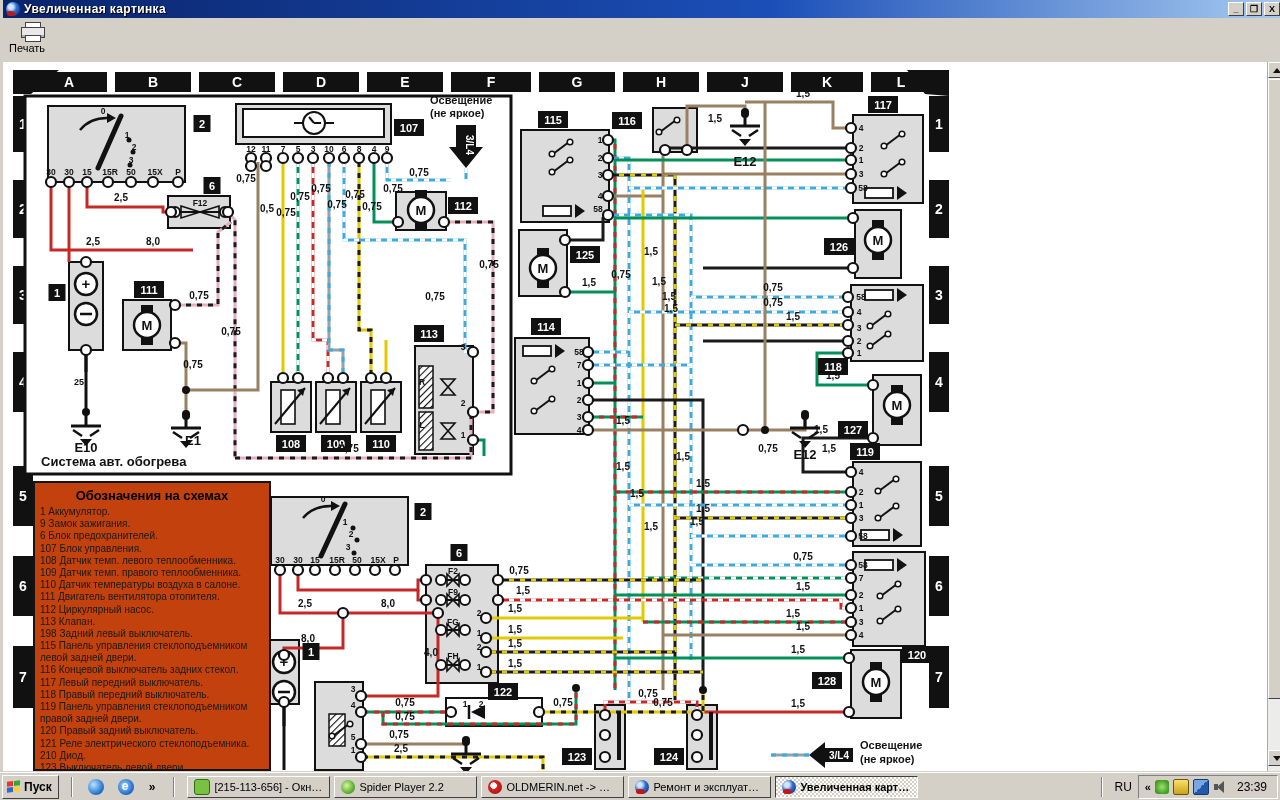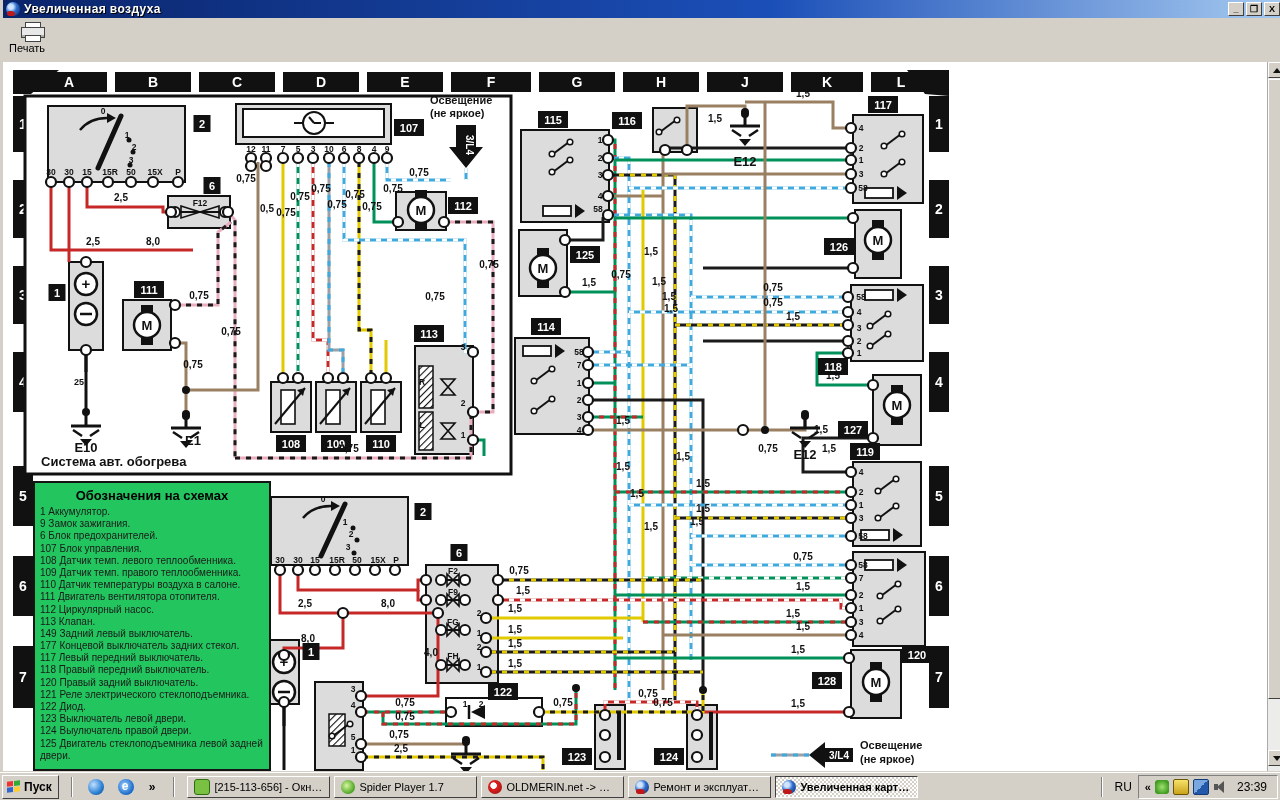--- a/index.html
+++ b/index.html
@@ -74,32 +74,32 @@
   .tray-chev{font-size:11px;font-weight:bold;}
   .tico{width:14px;height:14px;display:inline-block;}
   .tico.green{border-radius:3px;background:radial-gradient(circle at 50% 50%,#9fe070,#3d9a1e 75%);}
   .tico.batt{background:linear-gradient(#f7e26a,#caa21a);border:1px solid #6b5606;border-radius:2px;}
   .tico.net{background:linear-gradient(135deg,#79a7e0 50%,#2458a8 50%);border:1px solid #123a78;border-radius:2px;}
   .tico.spk{position:relative;}
   .tico.spk:before{content:"";position:absolute;left:1px;top:4px;width:4px;height:6px;background:#555;}
   .tico.spk:after{content:"";position:absolute;left:4px;top:1px;border-top:6px solid transparent;
     border-bottom:6px solid transparent;border-right:7px solid #555;}
   .tray-clock{font-size:12px;margin:0 4px 0 6px;}
-  .legend{position:absolute;left:30px;top:419px;width:238px;height:290px;background:#22c55e;
+  .legend{position:absolute;left:30px;top:419px;width:238px;height:290px;background:#c2410c;
     border:2px solid #141414;box-sizing:border-box;padding:3px 5px;overflow:hidden;}
   .legend-title{font-size:13px;font-weight:bold;text-align:center;margin:2px 0 3px;}
   .legend-item{font-size:10px;line-height:1.22;color:#1a1a1a;}
 </style>
 </head>
 <body>
 
 <div class="window">
   <div class="titlebar">
     <div class="title-icon"></div>
-    <div class="title-text">Увеличенная воздуха</div>
+    <div class="title-text">Увеличенная картинка</div>
     <div class="title-btns">
       <div class="tbtn">_</div>
       <div class="tbtn">❐</div>
       <div class="tbtn">X</div>
     </div>
   </div>
   <div class="toolbar">
     <div class="print-btn">
       <div class="print-glyph">
         <div class="paper"></div>
@@ -841,27 +841,29 @@
           <div class="legend-item">1 Аккумулятор.</div>
           <div class="legend-item">9 Замок зажигания.</div>
           <div class="legend-item">6 Блок предохранителей.</div>
           <div class="legend-item">107 Блок управления.</div>
           <div class="legend-item">108 Датчик темп. левого теплообменника.</div>
           <div class="legend-item">109 Датчик темп. правого теплообменника.</div>
           <div class="legend-item">110 Датчик температуры воздуха в салоне.</div>
           <div class="legend-item">111 Двигатель вентилятора отопителя.</div>
           <div class="legend-item">112 Циркулярный насос.</div>
           <div class="legend-item">113 Клапан.</div>
-          <div class="legend-item">149 Задний левый выключатель.</div>
-          <div class="legend-item">177 Концевой выключатель задних стекол.</div>
+          <div class="legend-item">198 Задний левый выключатель.</div>
+          <div class="legend-item">115 Панель управления стеклоподъемником левой задней двери.</div>
+          <div class="legend-item">116 Концевой выключатель задних стекол.</div>
           <div class="legend-item">117 Левый передний выключатель.</div>
           <div class="legend-item">118 Правый передний выключатель.</div>
+          <div class="legend-item">119 Панель управления стеклоподъемником правой задней двери.</div>
           <div class="legend-item">120 Правый задний выключатель.</div>
           <div class="legend-item">121 Реле электрического стеклоподъемника.</div>
-          <div class="legend-item">122 Диод.</div>
+          <div class="legend-item">210 Диод.</div>
           <div class="legend-item">123 Выключатель левой двери.</div>
           <div class="legend-item">124 Выулючатель правой двери.</div>
           <div class="legend-item">125 Двигатель стеклоподъемника левой задней двери.</div>
         </div>
     </div>
   </div>
 
   <div class="vscroll">
     <div class="sbtn up">
         <div class="tri"></div>
@@ -888,21 +890,21 @@
   <div class="ql-icon ql-e"></div>
   <span class="chev">»</span>
   <div class="ql-sep"></div>
   <div id="taskbuttons" style="display:flex;align-items:center;">
       <div class="taskbtn">
         <span class="ticon note"></span>
         <span class="tb-label">[215-113-656] - Окно соо...</span>
       </div>
       <div class="taskbtn">
         <span class="ticon spider"></span>
-        <span class="tb-label">Spider Player 1.7</span>
+        <span class="tb-label">Spider Player 2.2</span>
       </div>
       <div class="taskbtn">
         <span class="ticon opera"></span>
         <span class="tb-label">OLDMERIN.net -&gt; Элект...</span>
       </div>
       <div class="taskbtn">
         <span class="ticon app"></span>
         <span class="tb-label">Ремонт и эксплуатация ...</span>
       </div>
       <div class="taskbtn active">

